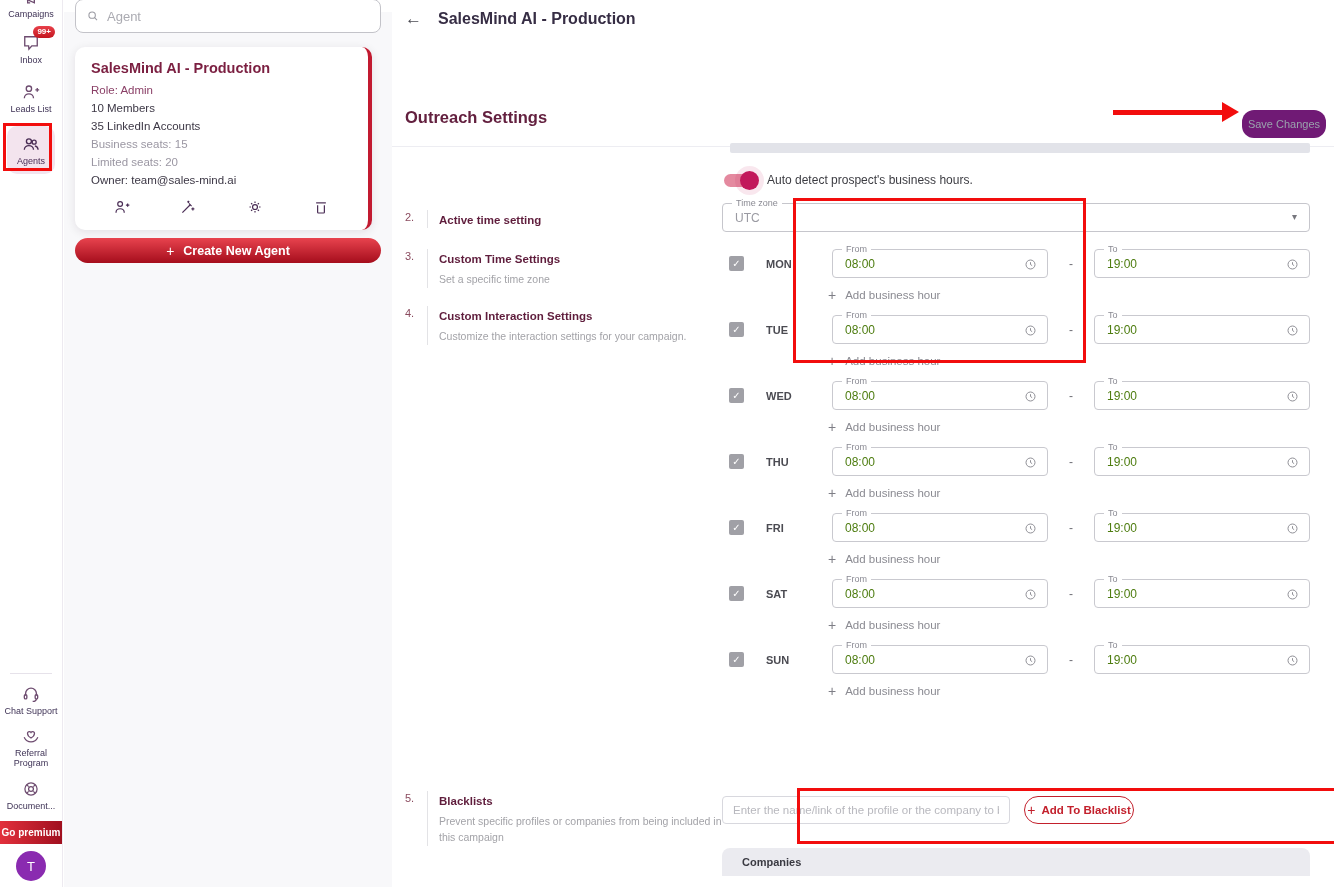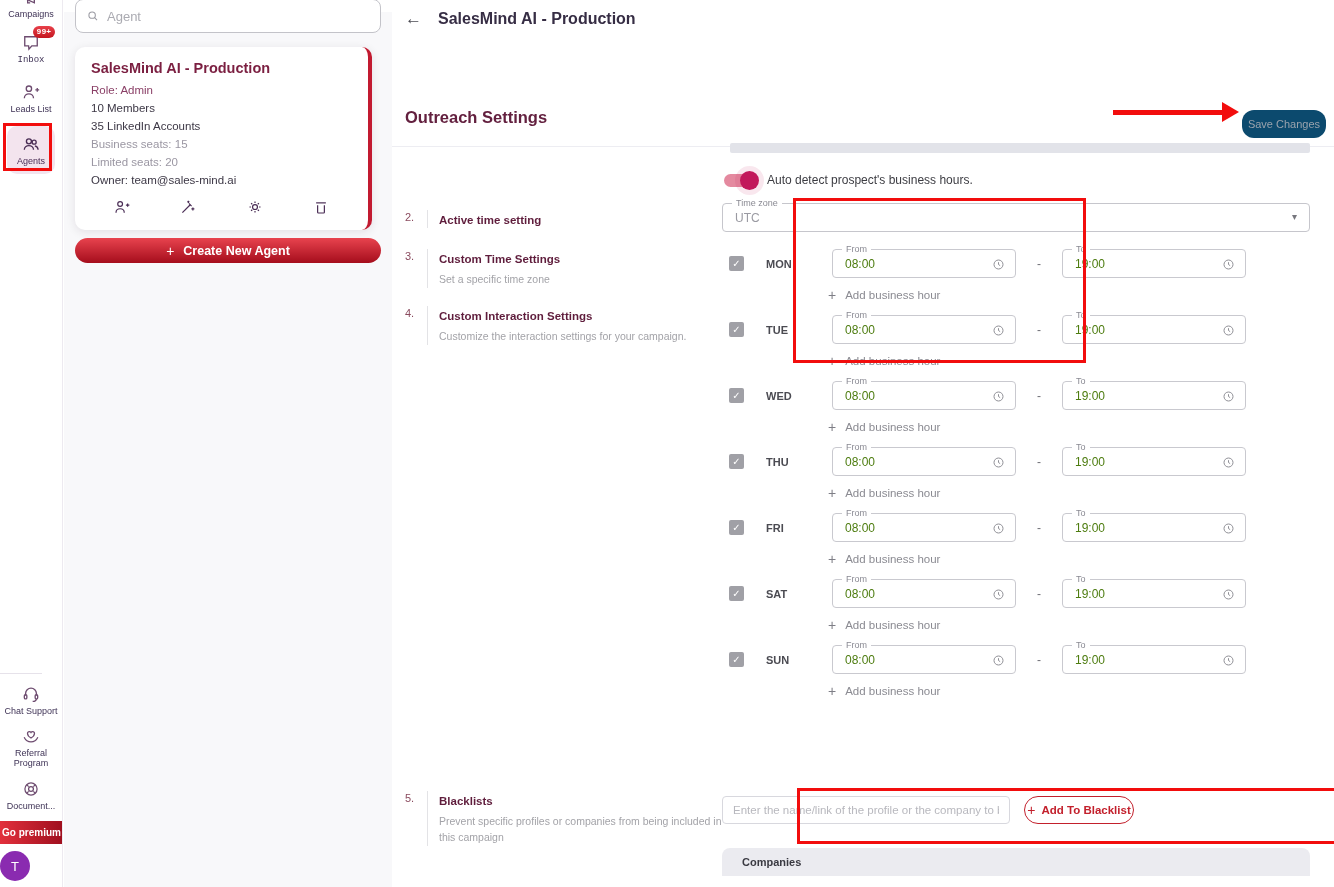--- a/index.html
+++ b/index.html
@@ -2,27 +2,27 @@
 <html><head>
 <meta charset="utf-8">
 <style>
   * { margin:0; padding:0; box-sizing:border-box; }
   html,body { background:#fff; }
   body { font-family:"Liberation Sans", sans-serif; }
   #page { position:relative; width:1334px; height:887px; overflow:hidden; background:#fff; }
 
   
   .sidebar { position:absolute; left:0; top:0; width:63px; height:887px; background:#fff;
-             border-right:1px solid #edeaf0; display:flex; flex-direction:column; overflow:hidden; z-index:5; }
+             border-right:1px solid #edeaf0; display:flex; flex-direction:column; align-items:center; overflow:hidden; z-index:5; }
   .side-item { display:flex; flex-direction:column; align-items:center; gap:2px; position:relative; cursor:pointer; }
   .side-item .lbl { font-size:9px; color:#3f3356; text-align:center; line-height:1.15; }
   .side-icon { width:20px; height:20px; color:#6d4b6f; }
   .side-icon svg { width:20px; height:20px; display:block; }
   .item-campaigns { margin-top:-13px; }
-  .item-inbox { margin-top:14px;font-family:Liberation Mono, monospace; }
+  .item-inbox { margin-top:14px; }
   .item-leads { margin-top:16px; }
   .item-agents { margin-top:12px;border-radius:22px; }
   .badge { position:absolute; top:-7px; right:-14px; background:linear-gradient(180deg,#e8404a,#c4161f);
            color:#fff; font-size:8px; font-weight:bold; border-radius:8px; padding:2px 4px; line-height:1; }
   .agents-box { width:48px; height:48px; background:#f3e4ee; border-radius:10px; display:flex;
                 flex-direction:column; align-items:center; justify-content:center; gap:2px; position:relative; }
   .agents-box .lbl { color:#4a2d55; }
   .spacer { flex:1; }
   .side-divider { width:42px; border-top:1px solid #e6e2ea; margin-bottom:10px; }
   .bottom-item { margin-bottom:10px; }
@@ -61,21 +61,21 @@
   .back-arrow { font-size:17px; color:#4a4a52; cursor:pointer; }
   .page-title { font-size:16px; font-weight:bold; color:#362d44; }
   .tabs { position:absolute; left:0; top:44px; width:942px; height:34px; border-bottom:1px solid #ededf2;
           display:flex; padding-left:12px; }
   .tab { padding:0 13px; font-size:11.5px; font-weight:bold; color:#8f8c99; display:flex; align-items:center;
          position:relative; cursor:pointer; letter-spacing:.2px; }
   .tab.active { color:#3a3145; }
   .tab.active .underline { position:absolute; left:10px; right:10px; bottom:0; height:2px; background:#3d2140; }
   .outreach-row { position:absolute; left:0; top:88px; width:942px; height:59px; border-bottom:1px solid #ededf2; }
   .outreach-title { position:absolute; left:13px; top:20px; font-size:16.5px; font-weight:bold; color:#63203f; }
-  .save-btn { position:absolute; right:8px; top:22px; width:84px; height:28px; border-radius:12px; background:#0c4a6e;
+  .save-btn { position:absolute; right:8px; top:22px; width:84px; height:28px; border-radius:12px; background:#701a75;
               color:#9aa3ad; font-size:11px; display:flex; align-items:center; justify-content:center; border:0; cursor:default; }
 
   
   .settings-nav { position:absolute; left:13px; top:210px; width:300px; }
   .num-item { display:flex; margin-bottom:21px; }
   .num { width:18px; font-size:11px; color:#8a4a5e; flex:none; padding-top:1px; }
   .vline { border-left:1px solid #e3e3e6; margin:0 11px 0 4px; }
   .ntext .ntitle { font-size:11.5px; font-weight:bold; color:#5f1d3c; }
   .ntext .nsub { font-size:10.5px; color:#a3a3a8; margin-top:5px; line-height:1.5; }
 
@@ -93,21 +93,21 @@
   .notch { position:absolute; top:-6px; left:9px; background:#fff; padding:0 4px; font-size:9px; color:#8a8a93; }
   .tz-value { position:absolute; left:12px; top:7px; font-size:12px; color:#9a9aa2; }
   .caret { position:absolute; right:12px; top:7px; font-size:10px; color:#77777e; }
 
   .days { margin-top:17px; }
   .day-block { margin-bottom:12px; }
   .day-row { display:flex; align-items:center; height:29px; }
   .cb { width:15px; height:15px; background:#a0a0a6; border-radius:2px; color:#fff; font-size:10px;
         line-height:15px; text-align:center; margin-left:7px; flex:none; cursor:pointer; }
   .day-name { margin-left:22px; width:50px; font-size:11px; font-weight:bold; color:#4b4b52; flex:none; }
-  .time-field { width:184px; height:29px; border:1px solid #c9c9cf; border-radius:4px; position:relative;
+  .time-field { width:216px; height:29px; border:1px solid #c9c9cf; border-radius:4px; position:relative;
                 display:flex; align-items:center; background:#fff; flex:none; }
   .time-field.from { margin-left:16px; }
   .time-field input { border:0; outline:0; background:transparent; padding-left:12px; font-size:12px;
                       color:#4d7c0f; width:170px; font-family:"Liberation Sans", sans-serif; }
   .clock { position:absolute; right:9px; top:7px; width:15px; height:15px; color:#8f8f96; cursor:pointer; }
   .clock svg { width:15px; height:15px; display:block; }
   .sep { width:46px; text-align:center; color:#6f6f76; font-size:12px; flex:none; }
   .add-hour { margin:9px 0 0 106px; display:flex; align-items:center; gap:9px; font-size:11.5px; color:#8b8b92; cursor:pointer; }
   .add-hour .plus { font-size:14px; color:#7e7e86; }
 

